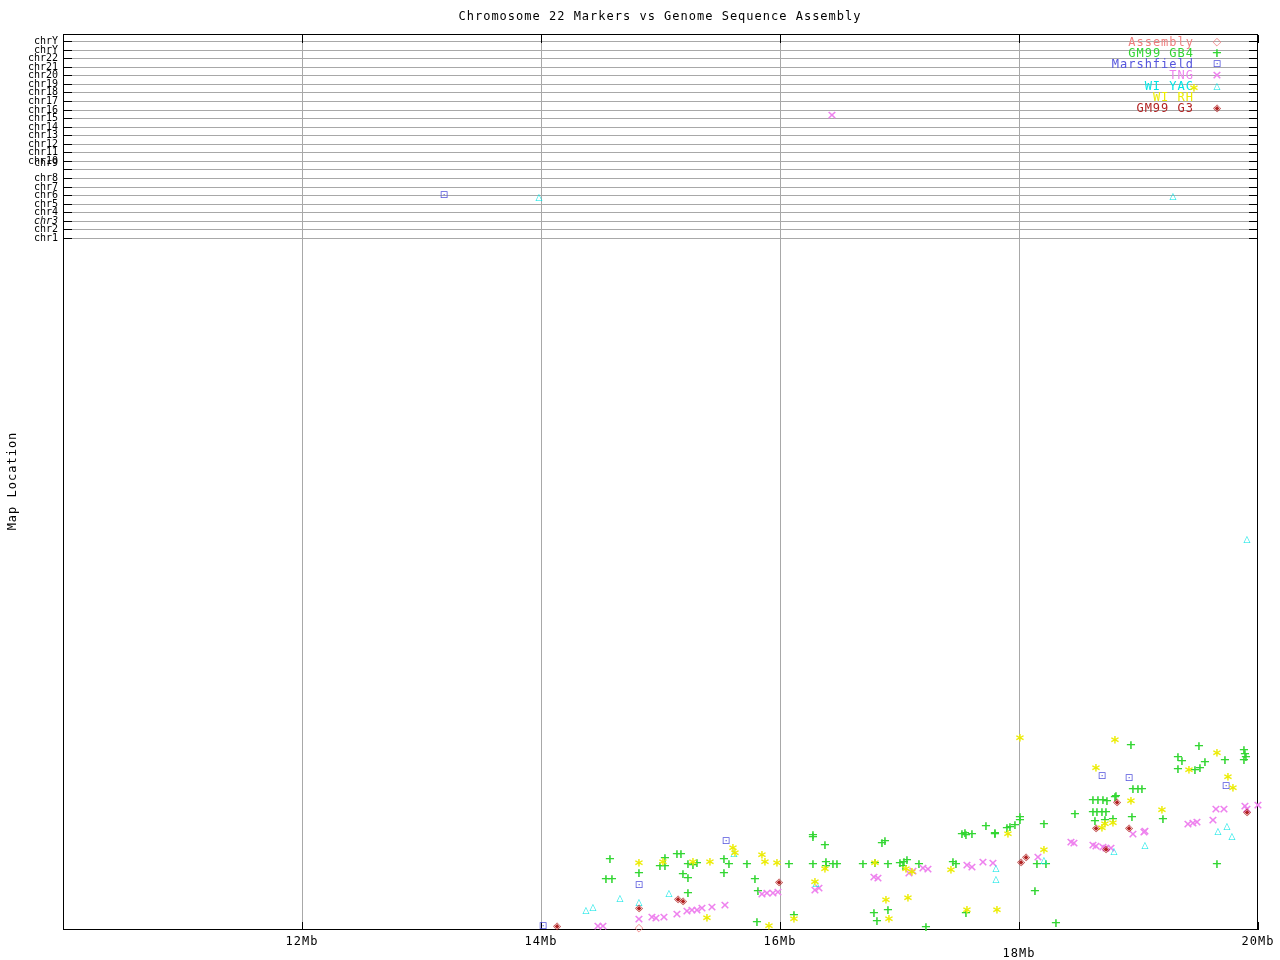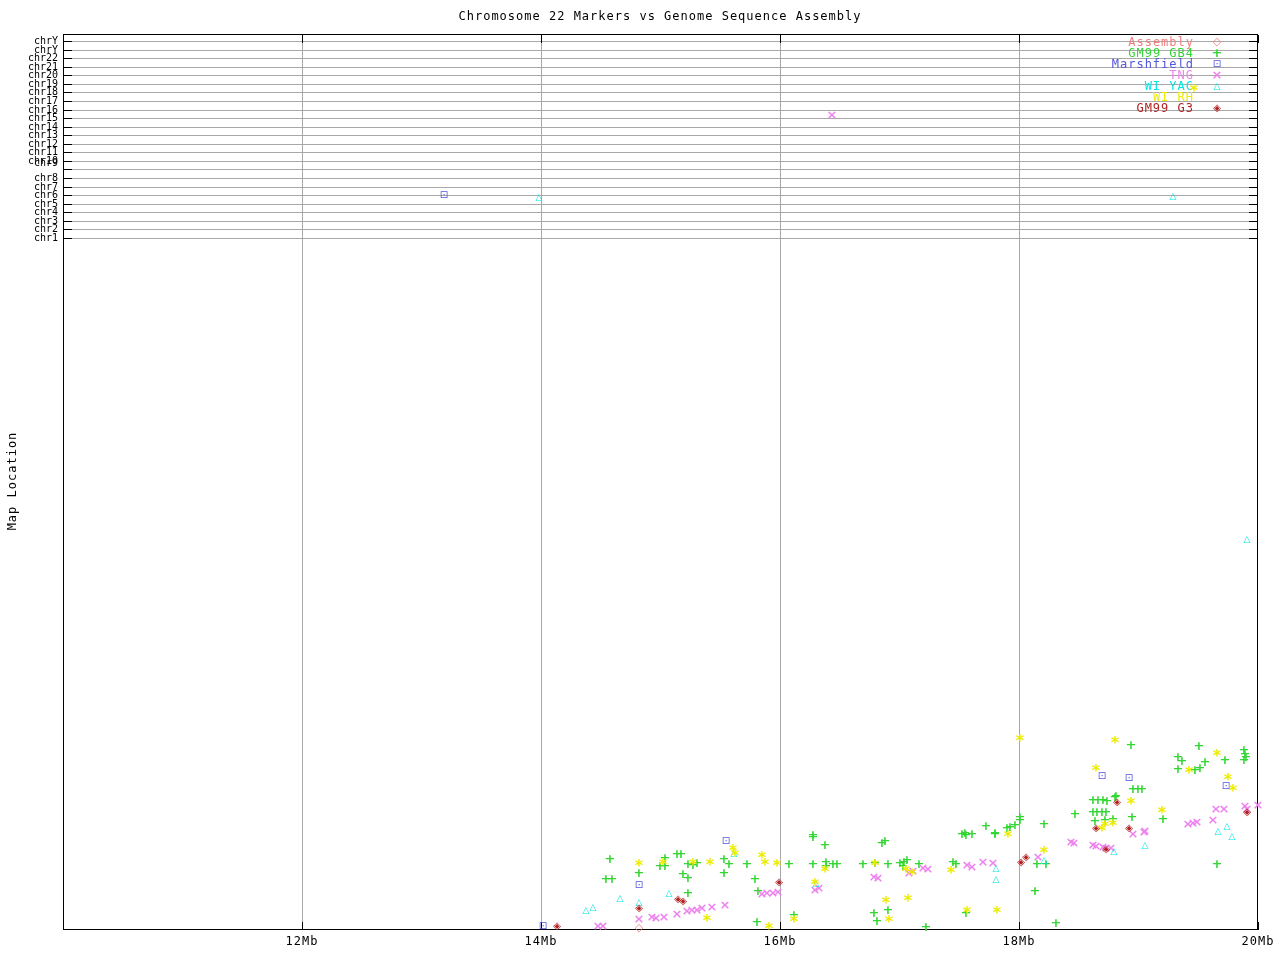--- a/index.html
+++ b/index.html
@@ -73,21 +73,21 @@
       <div class="abs tick" style="left: 302px; top: 35px; width: 1px; height: 8px;"></div>
       <div class="abs xtick-label" style="left: 270px;">12Mb</div>
       <div class="abs tick" style="left: 541px; top: 922px; width: 1px; height: 8px;"></div>
       <div class="abs tick" style="left: 541px; top: 35px; width: 1px; height: 8px;"></div>
       <div class="abs xtick-label" style="left: 509px;">14Mb</div>
       <div class="abs tick" style="left: 780px; top: 922px; width: 1px; height: 8px;"></div>
       <div class="abs tick" style="left: 780px; top: 35px; width: 1px; height: 8px;"></div>
       <div class="abs xtick-label" style="left: 748px;">16Mb</div>
       <div class="abs tick" style="left: 1019px; top: 922px; width: 1px; height: 8px;"></div>
       <div class="abs tick" style="left: 1019px; top: 35px; width: 1px; height: 8px;"></div>
-      <div class="abs xtick-label" style="left: 987px;">18Mb</div>
+      <div class="abs xtick-label" style="left: 987px; margin-top: 12px;">18Mb</div>
       <div class="abs tick" style="left: 1258px; top: 922px; width: 1px; height: 8px;"></div>
       <div class="abs tick" style="left: 1258px; top: 35px; width: 1px; height: 8px;"></div>
       <div class="abs xtick-label" style="left: 1226px;">20Mb</div>
       <div class="abs tick" style="left: 64px; top: 41px; width: 8px; height: 1px;"></div>
       <div class="abs tick" style="left: 1249px; top: 41px; width: 8px; height: 1px;"></div>
       <div class="abs chr-label" style="top: 36px;">chrY</div>
       <div class="abs tick" style="left: 64px; top: 49.5652px; width: 8px; height: 1px;"></div>
       <div class="abs tick" style="left: 1249px; top: 49.5652px; width: 8px; height: 1px;"></div>
       <div class="abs chr-label" style="top: 44.5652px;">chrY</div>
       <div class="abs tick" style="left: 64px; top: 58.1304px; width: 8px; height: 1px;"></div>
@@ -142,21 +142,21 @@
       <div class="abs tick" style="left: 1249px; top: 195.174px; width: 8px; height: 1px;"></div>
       <div class="abs chr-label" style="top: 190.174px;">chr6</div>
       <div class="abs tick" style="left: 64px; top: 203.739px; width: 8px; height: 1px;"></div>
       <div class="abs tick" style="left: 1249px; top: 203.739px; width: 8px; height: 1px;"></div>
       <div class="abs chr-label" style="top: 198.739px;">chr5</div>
       <div class="abs tick" style="left: 64px; top: 212.304px; width: 8px; height: 1px;"></div>
       <div class="abs tick" style="left: 1249px; top: 212.304px; width: 8px; height: 1px;"></div>
       <div class="abs chr-label" style="top: 207.304px;">chr4</div>
       <div class="abs tick" style="left: 64px; top: 220.87px; width: 8px; height: 1px;"></div>
       <div class="abs tick" style="left: 1249px; top: 220.87px; width: 8px; height: 1px;"></div>
-      <div class="abs chr-label" style="top: 215.87px;">chr3</div>
+      <div class="abs chr-label" style="top: 215.87px; font-style: italic;">chr3</div>
       <div class="abs tick" style="left: 64px; top: 229.435px; width: 8px; height: 1px;"></div>
       <div class="abs tick" style="left: 1249px; top: 229.435px; width: 8px; height: 1px;"></div>
       <div class="abs chr-label" style="top: 224.435px;">chr2</div>
       <div class="abs tick" style="left: 64px; top: 238px; width: 8px; height: 1px;"></div>
       <div class="abs tick" style="left: 1249px; top: 238px; width: 8px; height: 1px;"></div>
       <div class="abs chr-label" style="top: 233px;">chr1</div>
     </div>
   <div id="point-layer" class="abs" style="left:0;top:0;">
       <span class="pt m-open-diamond" style="left: 639px; top: 927px; color: rgb(240, 128, 128);">◇</span>
       <span class="pt m-plus" style="left: 610px; top: 858px; color: rgb(51, 214, 51);">+</span>

